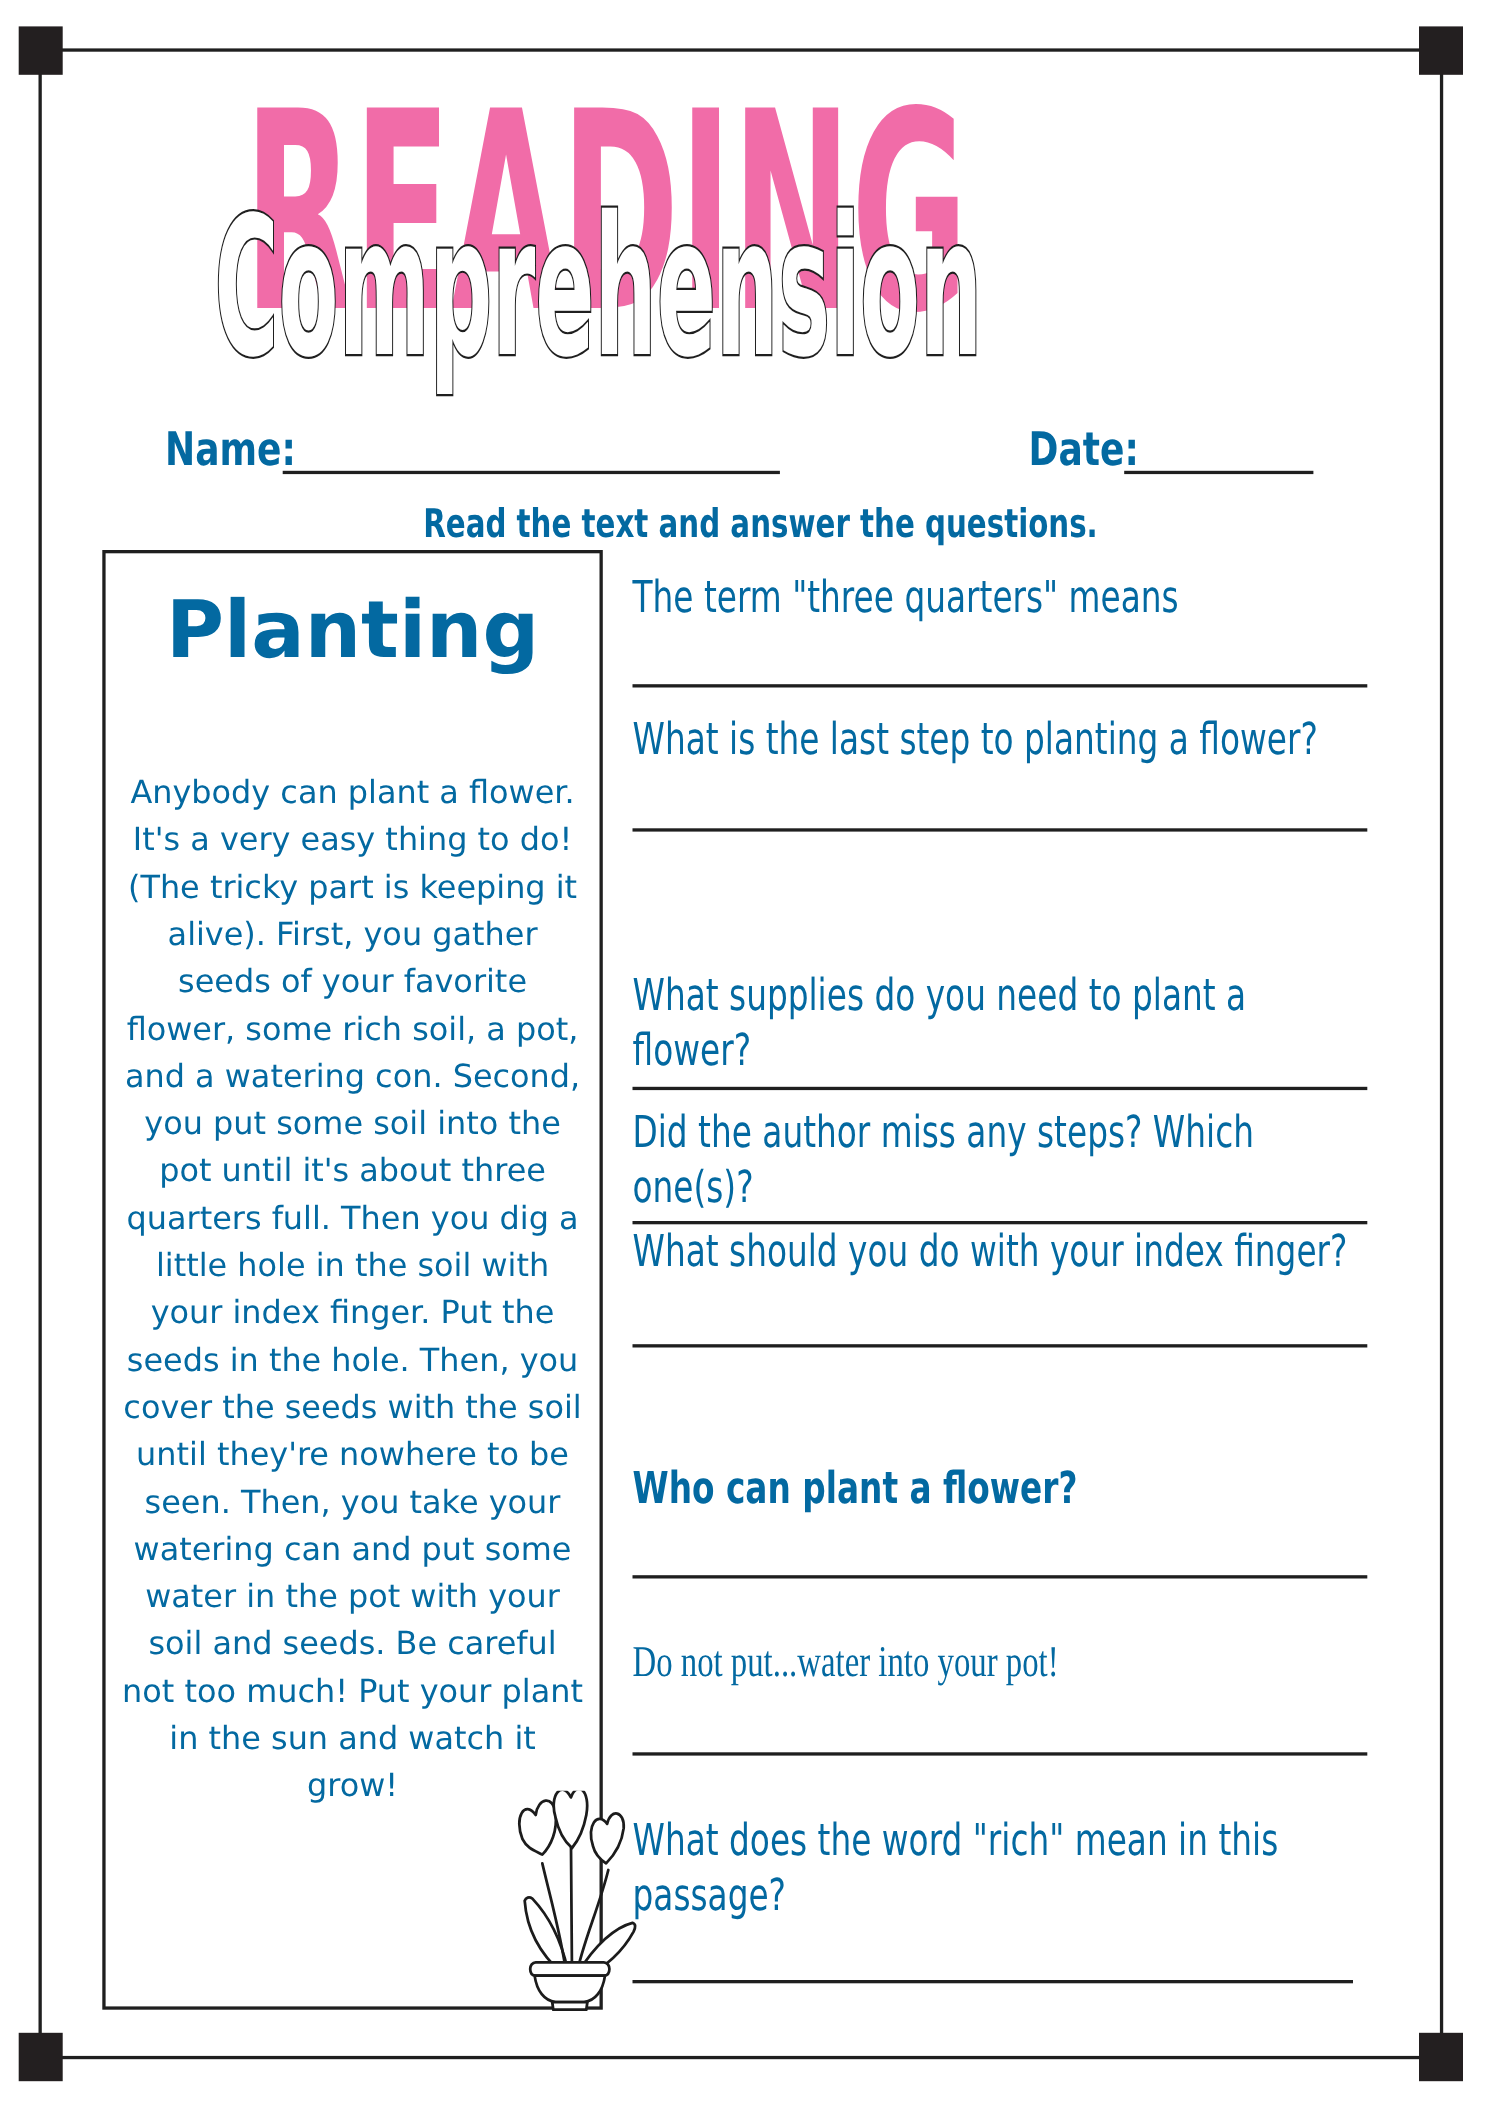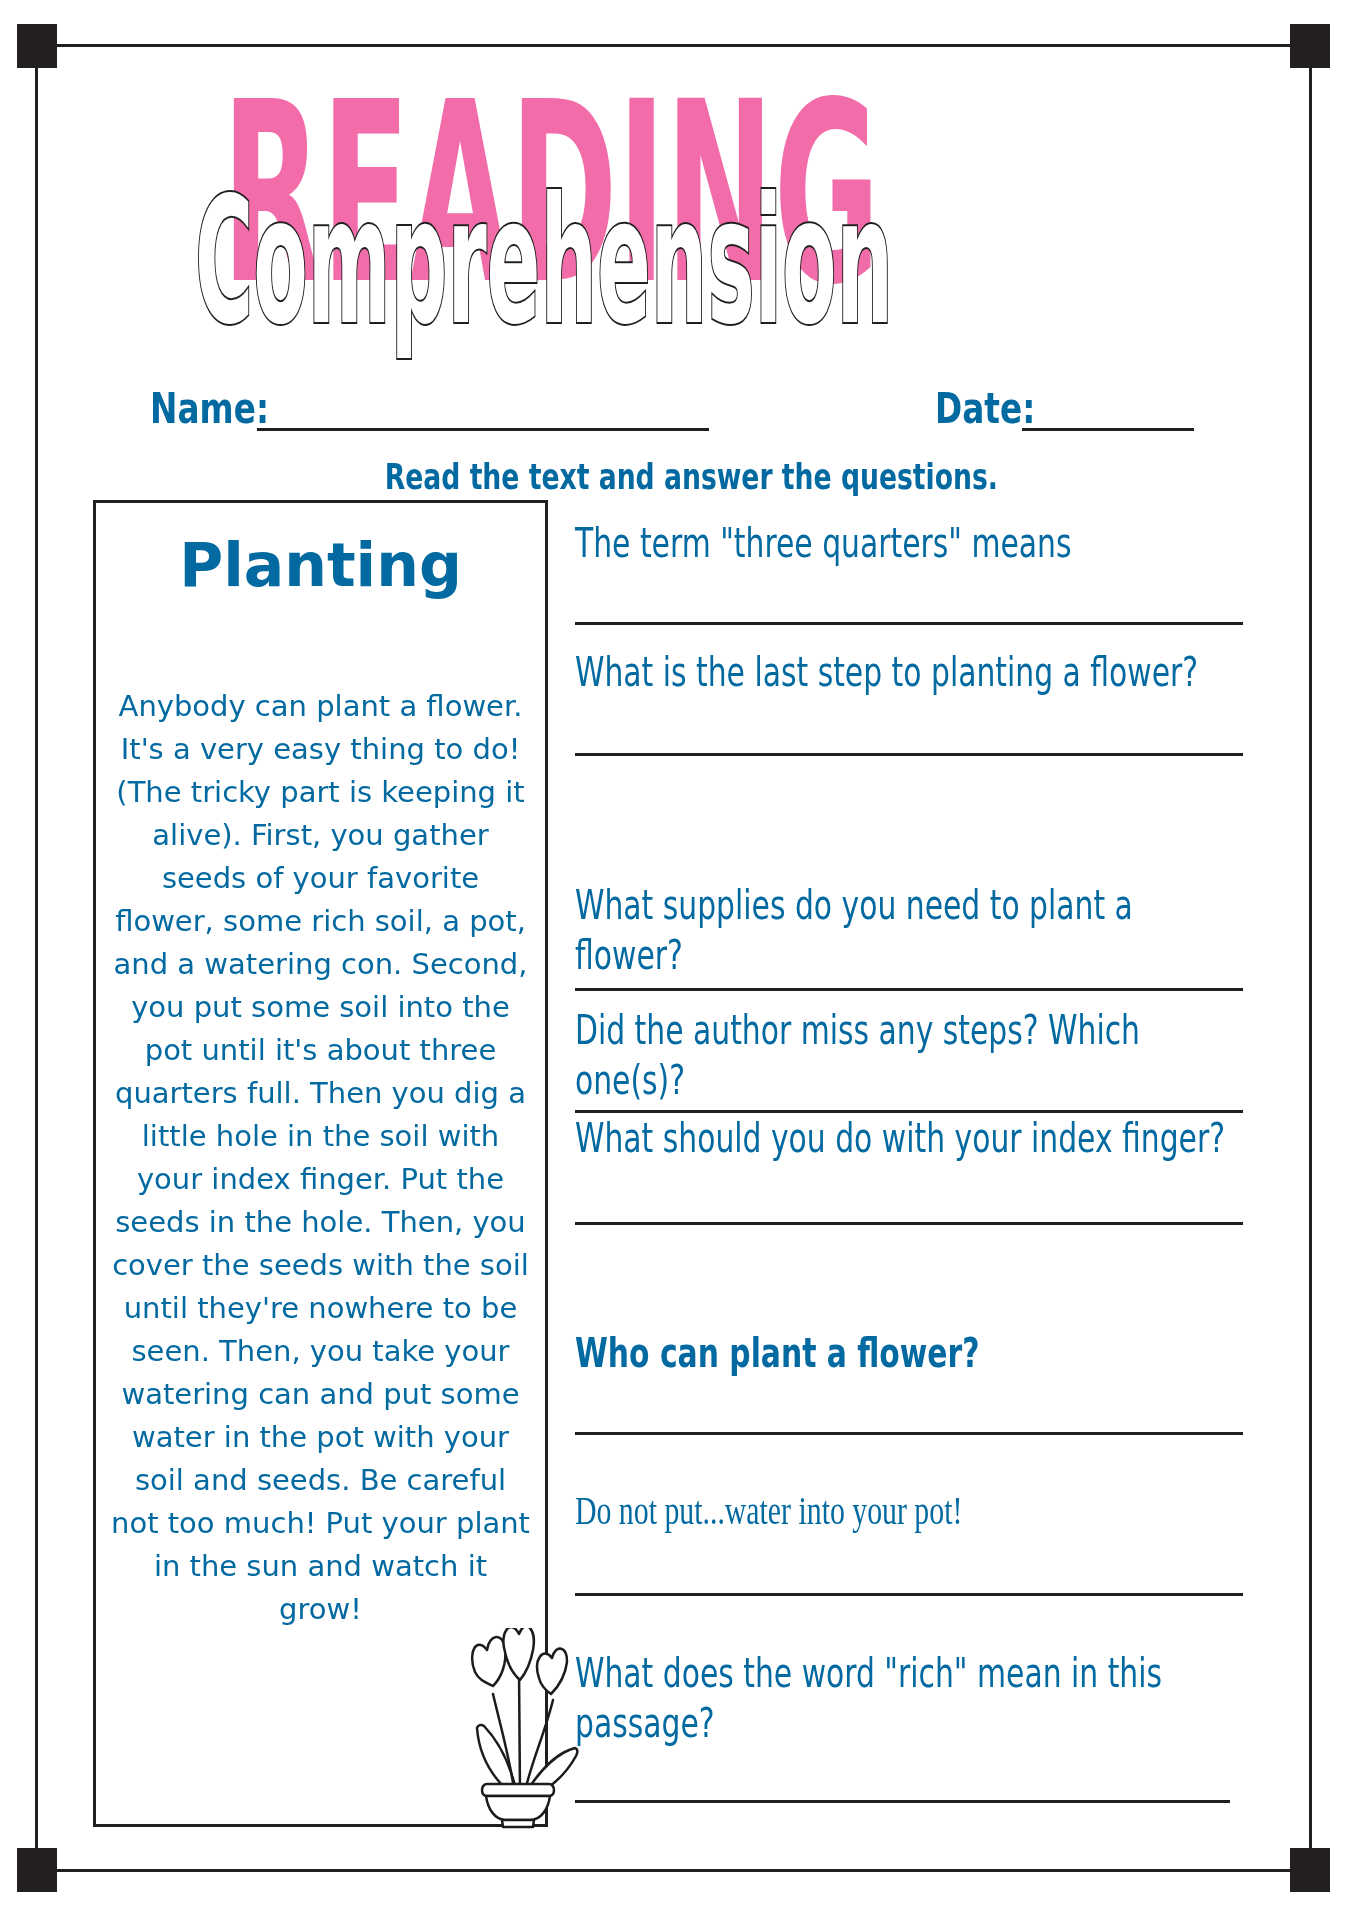--- a/index.html
+++ b/index.html
@@ -27,21 +27,21 @@
   .name-line{left:257px;top:428px;width:452px;}
   .date-line{left:1022px;top:428px;width:172px;}
 
   .instruction-wrap{position:absolute;left:0;top:456px;width:1358px;text-align:center;padding-left:12px;}
   .instruction{display:inline-block;font-size:36px;font-weight:bold;
     transform:scaleX(0.74);transform-origin:50% 0;white-space:nowrap;}
 
   
   .passage-box{position:absolute;left:93px;top:500px;width:455px;height:1327px;
     border:3px solid #1f1f1f;box-sizing:border-box;background:#fff;}
-  .passage-title{margin-top:26px;text-align:center;font-size:60px;font-weight:bold;line-height:1.2;}
+  .passage-title{margin-top:26px;text-align:center;font-size:72px;font-weight:bold;line-height:1.2;}
   .passage-body{margin-top:84px;padding:0 13px;text-align:center;font-size:29px;line-height:43px;}
 
   
   .tulip-svg{position:absolute;left:453px;top:1628px;}
 
   
   .qb{position:absolute;left:575px;width:670px;height:10px;}
   .qtext{position:absolute;left:0;top:0;width:900px;font-size:40px;line-height:1.25;
     transform:scaleX(0.745);transform-origin:0 0;}
   .qline{position:absolute;left:0;width:668px;border-top:3px solid #1f1f1f;height:0;}

